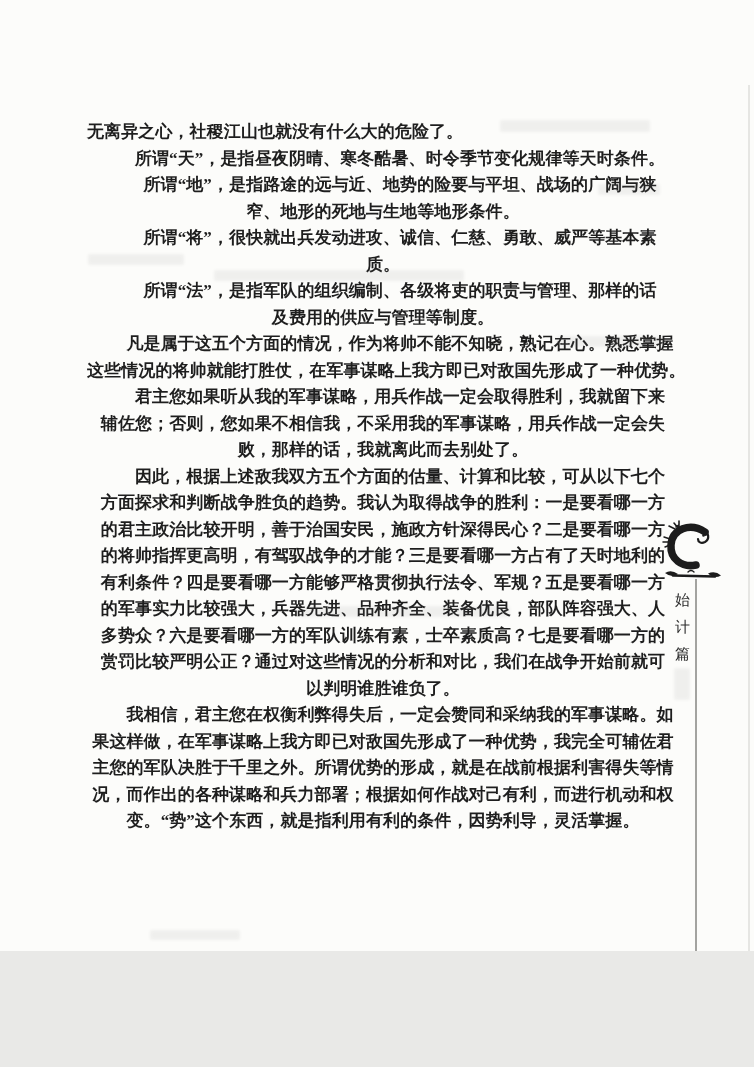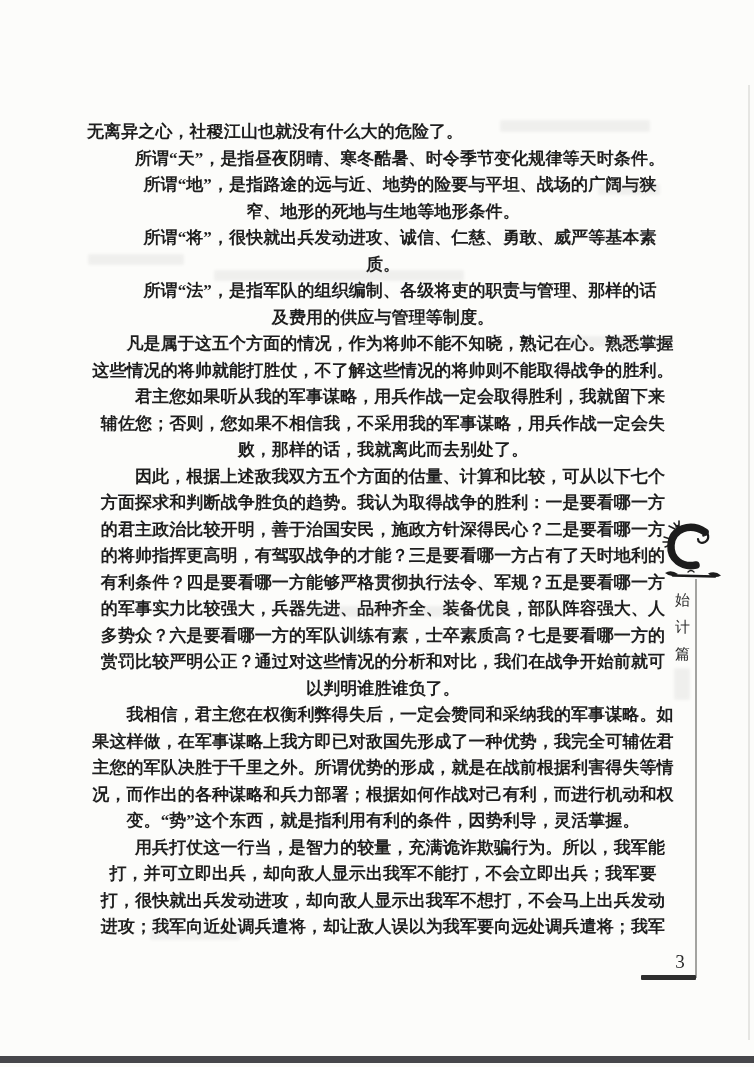--- a/index.html
+++ b/index.html
@@ -1,18 +1,18 @@
 <!DOCTYPE html>
 <html lang="zh"><head>
 <meta charset="utf-8">
 <style>
   html,body{margin:0;padding:0;background:#e9e9e7;}
   .page{
     position:relative;
-    width:754px;height:1067px;
+    width:754px;height:951px;
     background:#fcfcfa;
     overflow:hidden;
     font-family:"Liberation Serif","DejaVu Serif",serif;
   }
   
   .body-text{
     position:absolute;
     left:87px;top:119px;width:592px;
     color:#1e1e1e;
     font-size:17px;
@@ -88,42 +88,38 @@
   <div class="body-text">
     <p class="para">无离异之心，社稷江山也就没有什么大的危险了。</p>
     <p class="para indent">所谓“天”，是指昼夜阴晴、寒冬酷暑、时令季节变化规律等天时条件。</p>
     <p class="para indent">所谓“地”，是指路途的远与近、地势的险要与平坦、战场的广阔与狭
 窄、地形的死地与生地等地形条件。</p>
     <p class="para indent">所谓“将”，很快就出兵发动进攻、诚信、仁慈、勇敢、威严等基本素
 质。</p>
     <p class="para indent">所谓“法”，是指军队的组织编制、各级将吏的职责与管理、那样的话
 及费用的供应与管理等制度。</p>
     <p class="para indent">凡是属于这五个方面的情况，作为将帅不能不知晓，熟记在心。熟悉掌握
-这些情况的将帅就能打胜仗，不了解这些情况的将帅则不能取得战争的胜利。</p>
+这些情况的将帅就能打胜仗，在军事谋略上我方即已对敌国先形成了一种优势。</p>
     <p class="para indent">君主您如果听从我的军事谋略，用兵作战一定会取得胜利，我就留下来
 辅佐您；否则，您如果不相信我，不采用我的军事谋略，用兵作战一定会失
 败，那样的话，我就离此而去别处了。</p>
     <p class="para indent">因此，根据上述敌我双方五个方面的估量、计算和比较，可从以下七个
 方面探求和判断战争胜负的趋势。我认为取得战争的胜利：一是要看哪一方
 的君主政治比较开明，善于治国安民，施政方针深得民心？二是要看哪一方
 的将帅指挥更高明，有驾驭战争的才能？三是要看哪一方占有了天时地利的
 有利条件？四是要看哪一方能够严格贯彻执行法令、军规？五是要看哪一方
 的军事实力比较强大，兵器先进、品种齐全、装备优良，部队阵容强大、人
 多势众？六是要看哪一方的军队训练有素，士卒素质高？七是要看哪一方的
 赏罚比较严明公正？通过对这些情况的分析和对比，我们在战争开始前就可
 以判明谁胜谁负了。</p>
     <p class="para indent">我相信，君主您在权衡利弊得失后，一定会赞同和采纳我的军事谋略。如
 果这样做，在军事谋略上我方即已对敌国先形成了一种优势，我完全可辅佐君
 主您的军队决胜于千里之外。所谓优势的形成，就是在战前根据利害得失等情
 况，而作出的各种谋略和兵力部署；根据如何作战对己有利，而进行机动和权
 变。“势”这个东西，就是指利用有利的条件，因势利导，灵活掌握。</p>
-    <p class="para indent">用兵打仗这一行当，是智力的较量，充满诡诈欺骗行为。所以，我军能
-打，并可立即出兵，却向敌人显示出我军不能打，不会立即出兵；我军要
-打，很快就出兵发动进攻，却向敌人显示出我军不想打，不会马上出兵发动
-进攻；我军向近处调兵遣将，却让敌人误以为我军要向远处调兵遣将；我军</p>
   </div>
 
   <svg class="seal" viewBox="0 0 70 70" xmlns="http://www.w3.org/2000/svg">
 
     <path d="M47,14 C32,4 14,11 13,27 C12,41 24,50 38,47" fill="none" stroke="#1c1c1c" stroke-width="7.5" stroke-linecap="round"></path>
 
     <path d="M45,12 c6,2 7,9 2,12 c-4,2 -7,0 -7,-3" fill="none" stroke="#1c1c1c" stroke-width="2.2" stroke-linecap="round"></path>
     <circle cx="45.5" cy="17.5" r="1.3" fill="#1c1c1c"></circle>
 
     <path d="M16,5 l4,5 M21,3 l0,6 M11,8 l6,3 M18,9 l3,-2" fill="none" stroke="#1c1c1c" stroke-width="1.6" stroke-linecap="round"></path>

